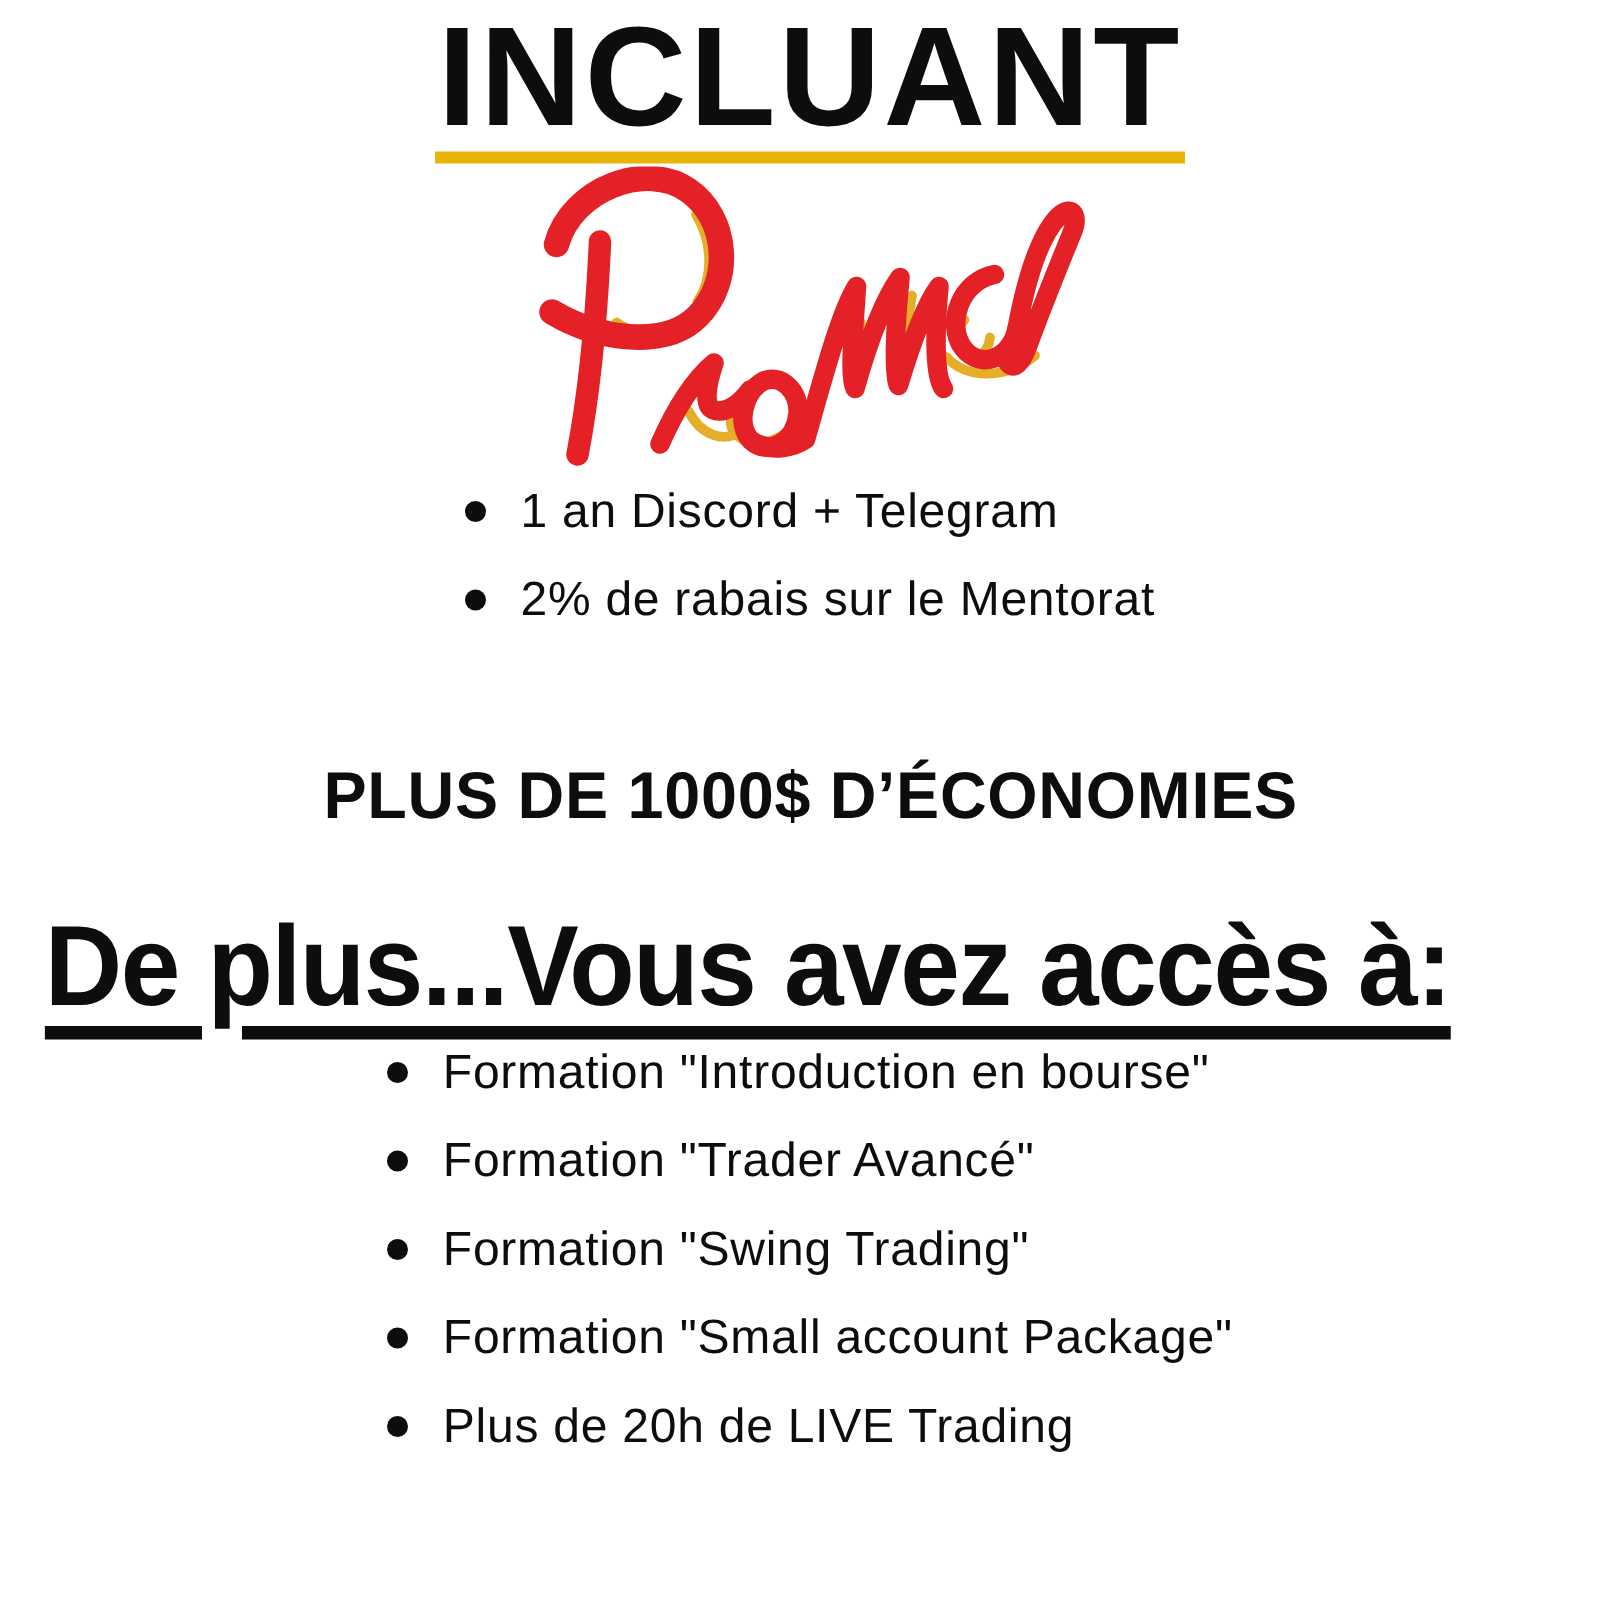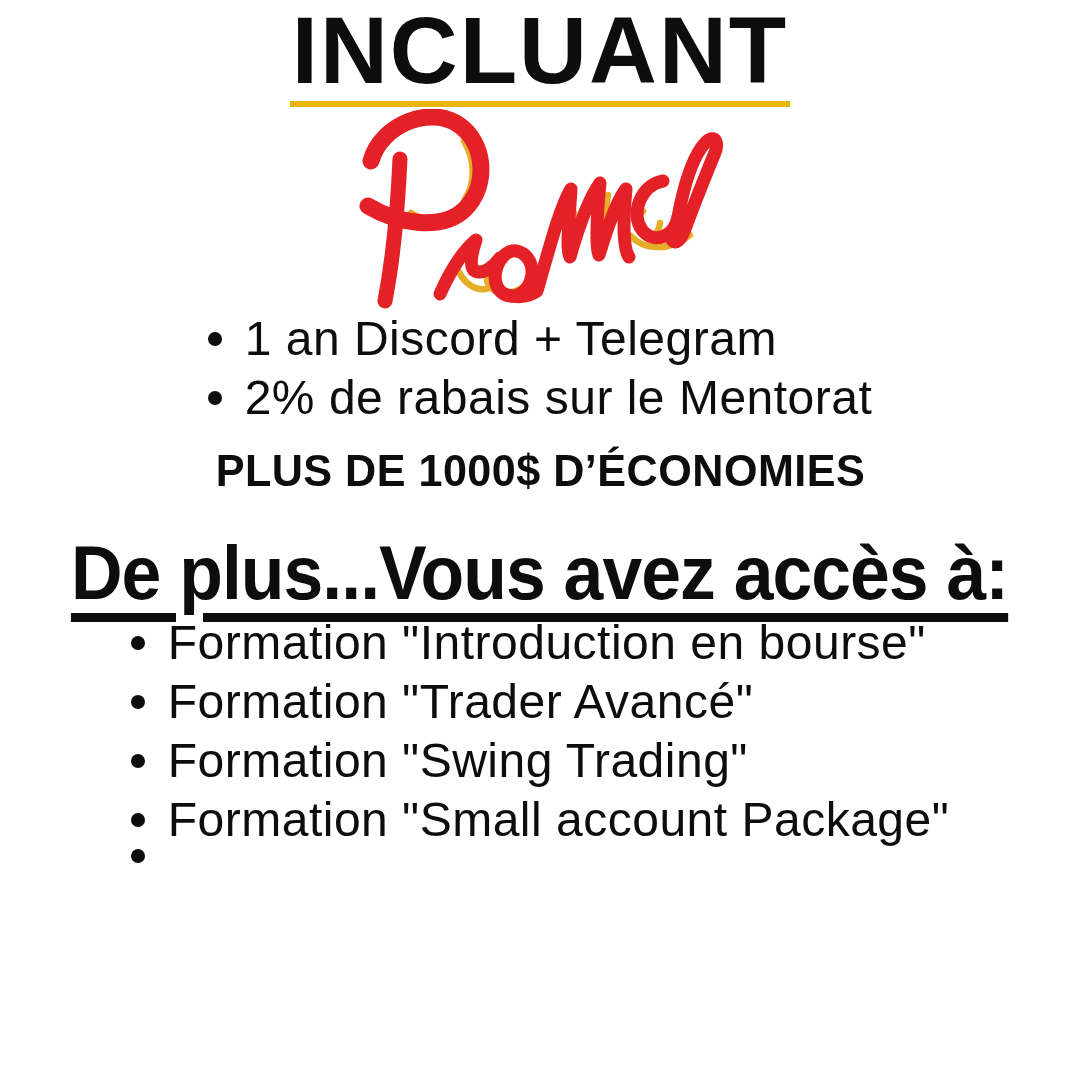--- a/index.html
+++ b/index.html
@@ -24,21 +24,21 @@
   .title-block {
     text-align: center;
     margin-top: 8px;
   }
   .main-title {
     display: inline-block;
     font-size: 94px;
     font-weight: bold;
     letter-spacing: 2px;
     line-height: 0.92;
-    border-bottom: 6px solid #eab308;
+    border-bottom: 8px solid #eab308;
     padding: 0 2px 7px 2px;
     margin: 0;
   }
 
   
   .promo-wrap {
     text-align: center;
     height: 200px;
     margin-top: 2px;
   }
@@ -61,21 +61,21 @@
   }
 
   
   ul.bullet-list {
     list-style: none;
     margin: 0 auto;
     padding: 0;
     width: fit-content;
   }
   ul.bullet-list li {
-    font-size: 48px;
+    font-size: 32px;
     line-height: 59px;
     letter-spacing: 0.5px;
     white-space: nowrap;
     display: flex;
     align-items: center;
   }
   .dot {
     display: inline-block;
     width: 14px;
     height: 14px;
@@ -83,37 +83,36 @@
     background: #0d0d0d;
     margin-right: 23px;
     flex: 0 0 auto;
   }
   .list-includes { margin-top: 18px; }
   .list-access  { margin-top: 34px; }
 
   
   .savings-block {
     text-align: center;
-    margin-top: 22px;
+    margin-top: 80px;
   }
   .savings-text {
     display: inline-block;
     font-size: 44px;
     font-weight: bold;
     letter-spacing: 0.5px;
     line-height: 1;
     transform: scaleX(0.98);
     transform-origin: center;
     margin: 0;
   }
 
   
   .access-heading-block {
-    text-align: center;
-    margin-top: 40px;
+    margin-top: 52px;
   }
   .access-heading {
     display: inline-block;
     font-size: 76px;
     font-weight: bold;
     letter-spacing: -1px;
     line-height: 1.05;
     transform: scaleX(0.94);
     transform-origin: center;
     margin: 0;
@@ -197,16 +196,17 @@
     <li>
       <span class="dot"></span>
       <span>Formation "Swing Trading"</span>
     </li>
     <li>
       <span class="dot"></span>
       <span>Formation "Small account Package"</span>
     </li>
     <li>
       <span class="dot"></span>
+      <span>Plus de 20h de LIVE Trading</span>
     </li>
   </ul>
 
 </div>
 
 </body></html>

